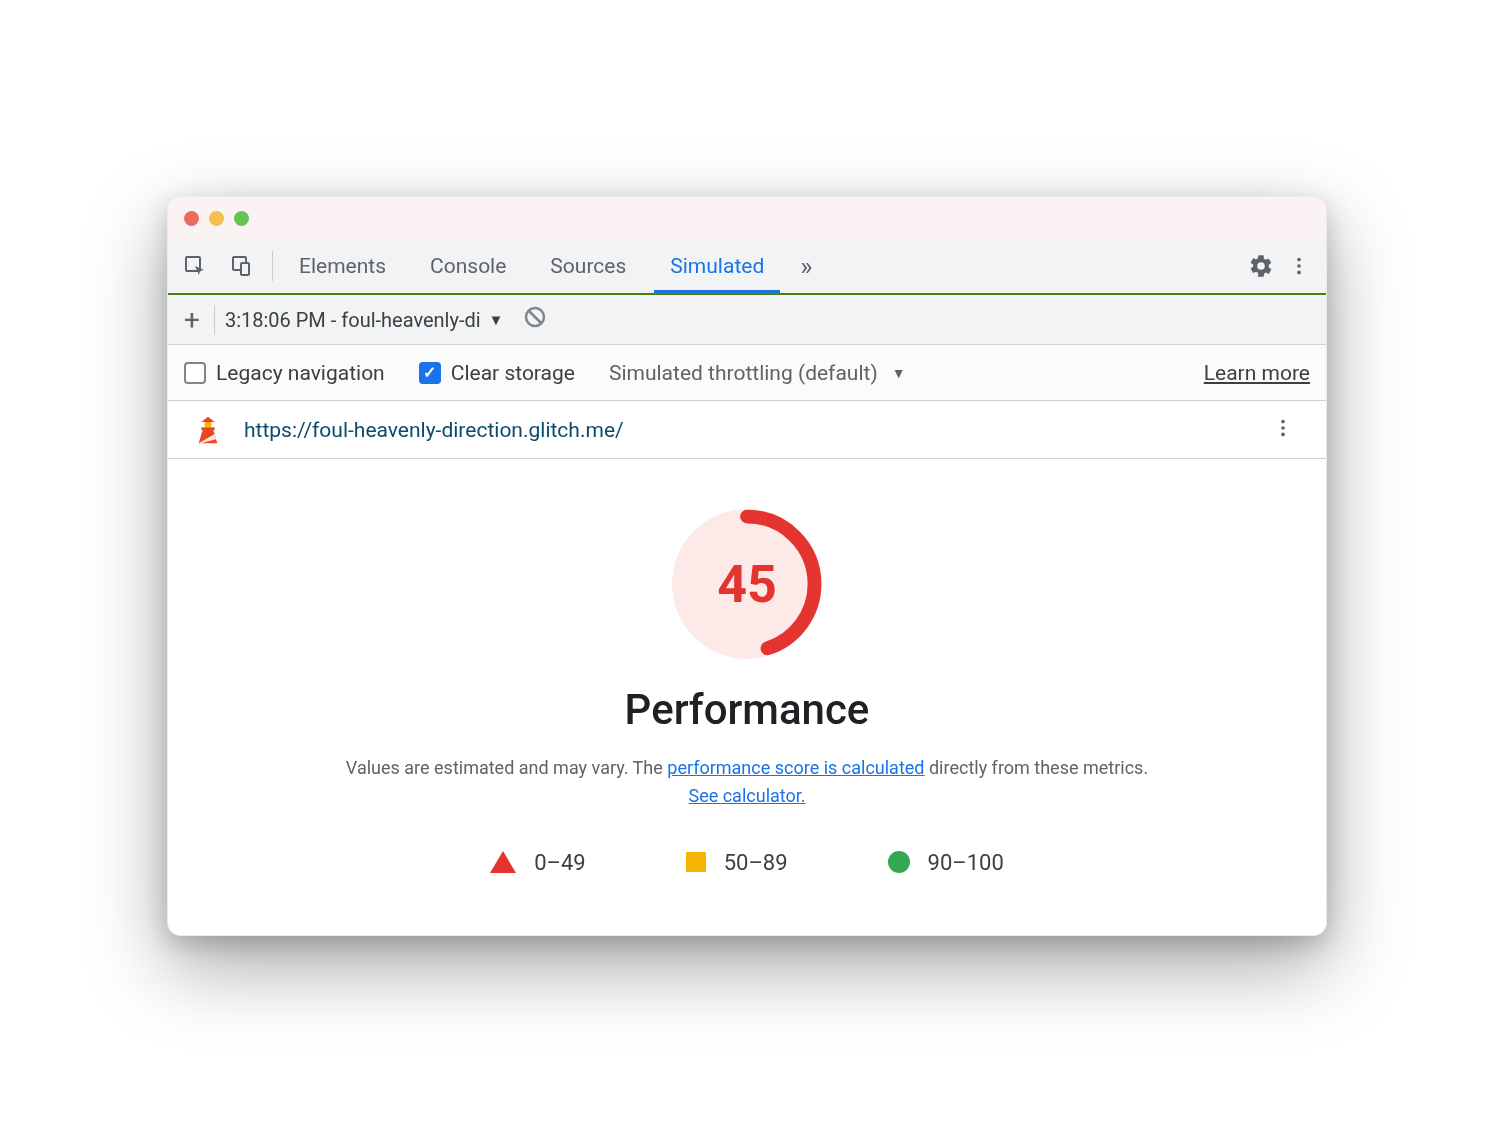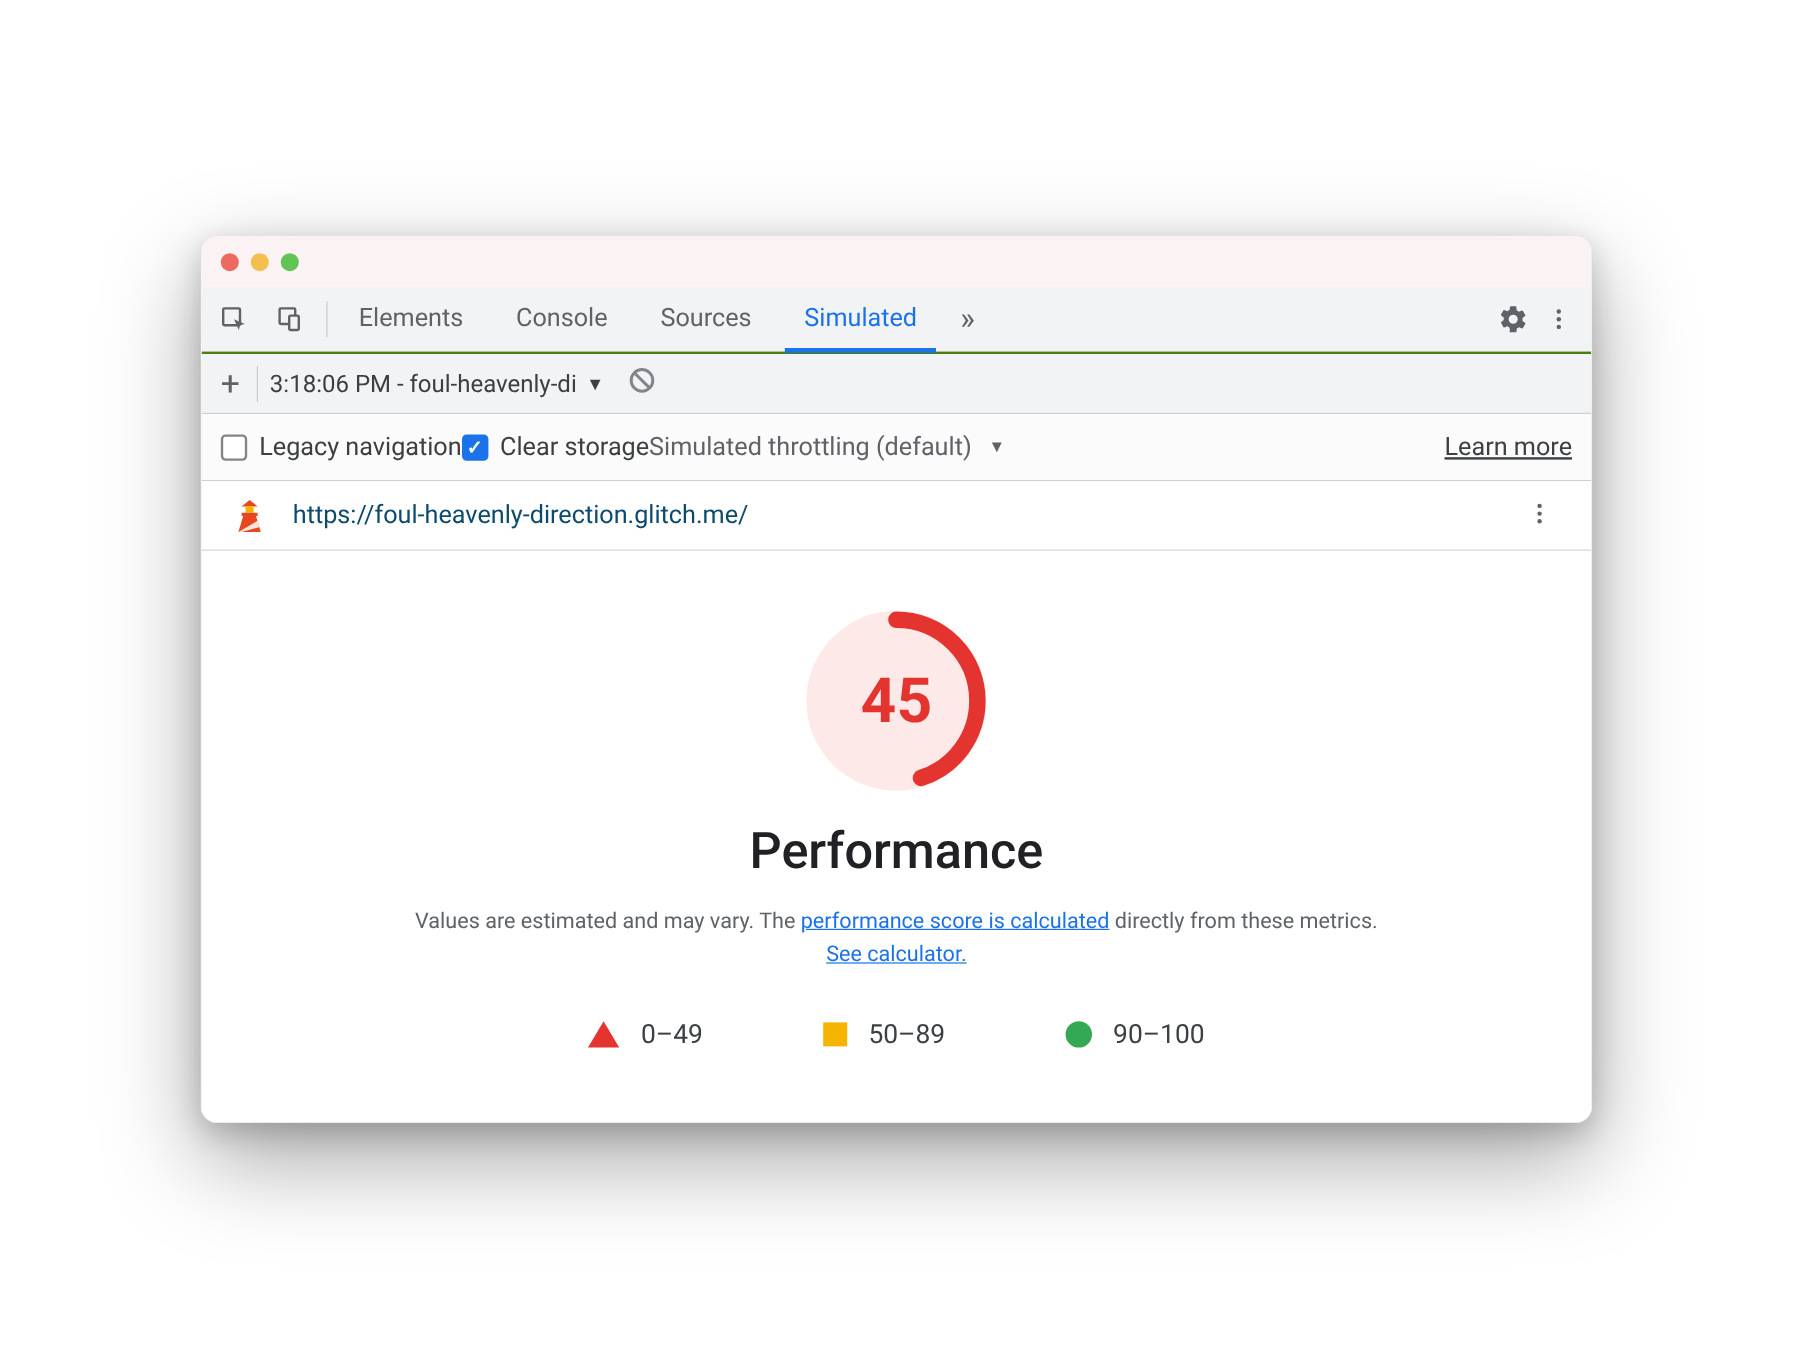--- a/index.html
+++ b/index.html
@@ -156,21 +156,21 @@
   }
 
   
   .options-bar {
     display: flex;
     align-items: center;
     height: 56px;
     background: #fbfbfb;
     border-bottom: 1px solid #d0d0d0;
     padding: 0 16px;
-    gap: 0;
+    gap: 34px;
     font-size: 21px;
     color: #3c4043;
   }
   .chk {
     display: flex;
     align-items: center;
     gap: 10px;
   }
   .chk-box {
     width: 22px; height: 22px;

